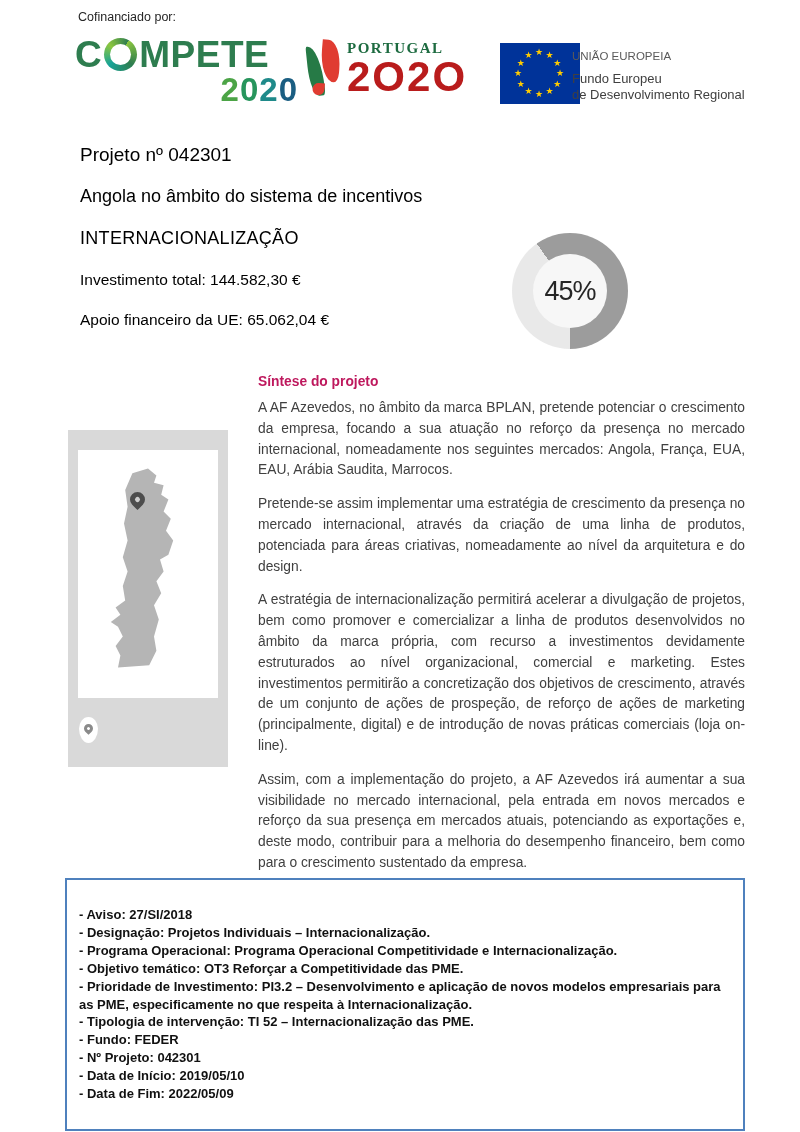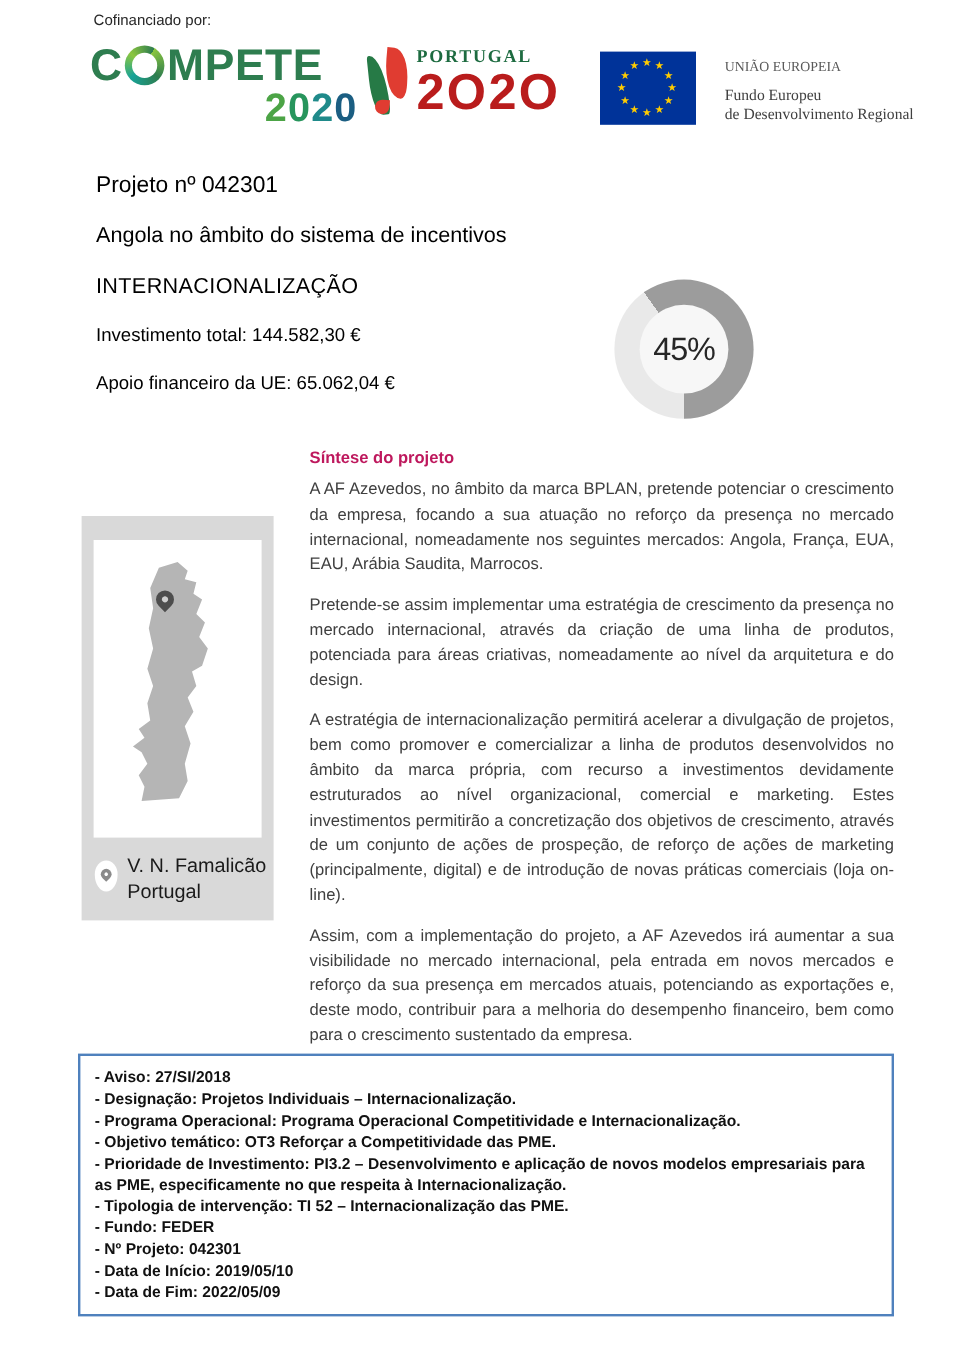--- a/index.html
+++ b/index.html
@@ -43,21 +43,21 @@
   .eu-star:nth-child(3){transform:rotate(60deg) translateY(-21px) rotate(-60deg);}
   .eu-star:nth-child(4){transform:rotate(90deg) translateY(-21px) rotate(-90deg);}
   .eu-star:nth-child(5){transform:rotate(120deg) translateY(-21px) rotate(-120deg);}
   .eu-star:nth-child(6){transform:rotate(150deg) translateY(-21px) rotate(-150deg);}
   .eu-star:nth-child(7){transform:rotate(180deg) translateY(-21px) rotate(-180deg);}
   .eu-star:nth-child(8){transform:rotate(210deg) translateY(-21px) rotate(-210deg);}
   .eu-star:nth-child(9){transform:rotate(240deg) translateY(-21px) rotate(-240deg);}
   .eu-star:nth-child(10){transform:rotate(270deg) translateY(-21px) rotate(-270deg);}
   .eu-star:nth-child(11){transform:rotate(300deg) translateY(-21px) rotate(-300deg);}
   .eu-star:nth-child(12){transform:rotate(330deg) translateY(-21px) rotate(-330deg);}
-  .eu-text{position:absolute;left:604px;top:50px;font-family:Liberation Serif, serif;}
+  .eu-text{position:absolute;left:572px;top:50px;}
   .eu-org{font-size:11.5px;color:#595959;margin-bottom:9px;}
   .eu-fund1,.eu-fund2{font-size:13px;color:#404040;line-height:16px;}
 
   
   .h-title{position:absolute;left:80px;top:144px;font-size:19px;color:#000;}
   .h-subtitle{position:absolute;left:80px;top:186px;font-size:18px;color:#000;}
   .h-program{position:absolute;left:80px;top:228px;font-size:18px;color:#000;letter-spacing:.3px;}
   .h-invest{position:absolute;left:80px;top:271px;font-size:15.5px;color:#000;}
   .h-support{position:absolute;left:80px;top:311px;font-size:15.5px;color:#000;}
 
@@ -85,21 +85,21 @@
   .loc-text{position:absolute;left:38px;top:282px;font-size:16.5px;line-height:21px;color:#1a1a1a;}
 
   
   .synthesis{position:absolute;left:258px;top:374px;width:487px;}
   .synthesis h3{margin:0 0 9px 0;font-size:13.8px;font-weight:700;color:#be185d;}
   .synthesis p{margin:0 0 13px 0;font-size:13.8px;line-height:20.8px;color:#404040;
                text-align:justify;}
 
   
   .details-box{position:absolute;left:65px;top:878px;width:680px;box-sizing:border-box;
-               border:2px solid #4f81bd;padding:9px 12px;min-height:207px;}
+               border:2px solid #4f81bd;padding:26px 12px;min-height:207px;}
   .detail-line{font-size:13px;font-weight:700;line-height:17.9px;color:#111;}
 </style>
 </head>
 <body>
 
 <div class="page">
 
   <div class="cofinance">Cofinanciado por:</div>
 
   <div class="logo-compete">
@@ -159,24 +159,20 @@
   <div class="map-card">
     <div class="map-inner">
       <svg width="108" height="230" viewBox="0 0 90 180">
         <path fill="#b5b5b5" d="M32,6 L45,2 L52,8 L50,14 L58,16 L56,24 L62,28 L58,38 L64,44 L60,54 L66,62 L62,74 L55,78 L58,88 L52,96 L56,106 L50,116 L54,128 L50,142 L52,154 L46,166 L20,168 L22,158 L18,150 L24,142 L20,134 L14,130 L22,124 L18,118 L26,112 L24,100 L28,88 L24,76 L28,62 L25,48 L28,34 L26,20 Z"></path>
       </svg>
       <div class="map-pin"></div>
     </div>
     <div class="loc-badge">
       <div class="badge-pin"></div>
     </div>
-    <div class="loc-text">
-      <div>V. N. Famalicão</div>
-      <div>Portugal</div>
-    </div>
   </div>
 
   <div class="synthesis">
     <h3>Síntese do projeto</h3>
     <div>
 
         <p>A AF Azevedos, no âmbito da marca BPLAN, pretende potenciar o crescimento da empresa, focando a sua atuação no reforço da presença no mercado internacional, nomeadamente nos seguintes mercados: Angola, França, EUA, EAU, Arábia Saudita, Marrocos.</p>
 
         <p>Pretende-se assim implementar uma estratégia de crescimento da presença no mercado internacional, através da criação de uma linha de produtos, potenciada para áreas criativas, nomeadamente ao nível da arquitetura e do design.</p>
 

